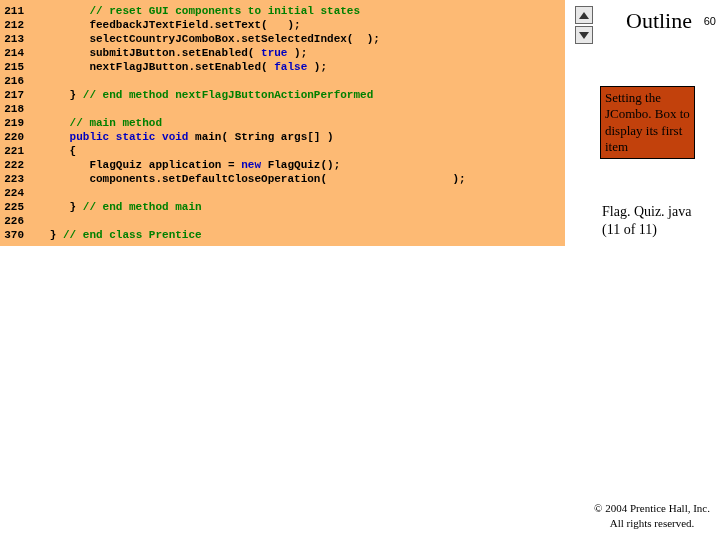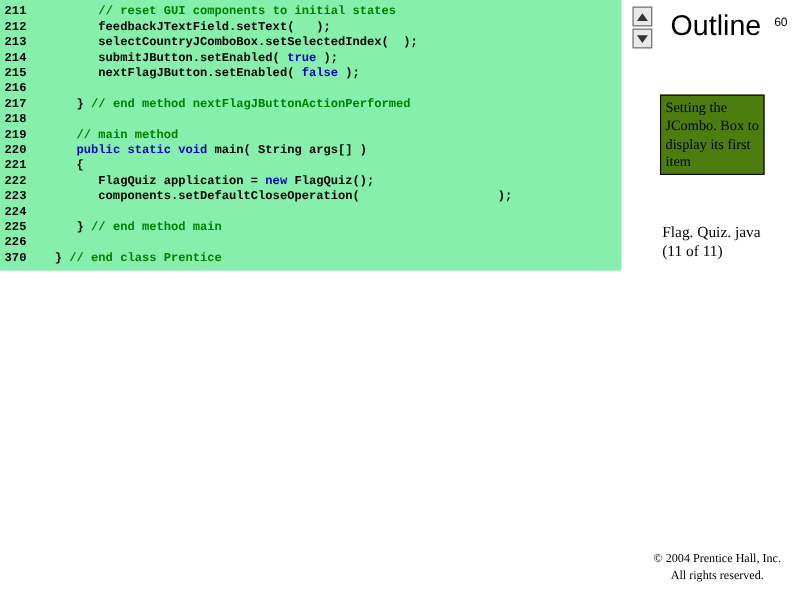--- a/index.html
+++ b/index.html
@@ -9,21 +9,21 @@
     background: #fff;
     font-family: Arial, sans-serif;
     position: relative;
     overflow: hidden;
   }
   .code-panel {
     position: absolute;
     left: 0;
     top: 0;
     width: 565px;
-    background: #86efac;
+    background: #fdba74;
     padding: 4px 0 4px 0;
   }
   .code-line {
     display: flex;
     font-family: "Courier New", monospace;
     font-size: 11px;
     font-weight: bold;
     line-height: 14px;
     white-space: pre;
   }
@@ -36,22 +36,22 @@
   }
   .code-text { flex: 1; }
   .c-green { color: #008000; }
   .c-black { color: #000; }
   .c-blue  { color: #0000c0; }
 
   .outline-label {
     position: absolute;
     right: 28px;
     top: 8px;
-    font-size: 26px;
-    font-family: Liberation Sans, sans-serif;
+    font-size: 22px;
+    font-family: Liberation Serif, serif;
   }
   .slide-num {
     position: absolute;
     right: 4px;
     top: 15px;
     font-size: 11px;
   }
   .nav-arrows {
     position: absolute;
     left: 575px;
@@ -76,21 +76,21 @@
     border-right: 5px solid transparent;
   }
   .arrow-up { border-bottom: 7px solid #333; }
   .arrow-down { border-top: 7px solid #333; }
 
   .callout {
     position: absolute;
     left: 600px;
     top: 86px;
     width: 95px;
-    background: #4d7c0f;
+    background: #c2410c;
     border: 1px solid #000;
     font-family: "Times New Roman", serif;
     font-size: 13px;
     padding: 3px 4px;
     line-height: 1.25;
   }
   .file-label {
     position: absolute;
     left: 602px;
     top: 168px;

